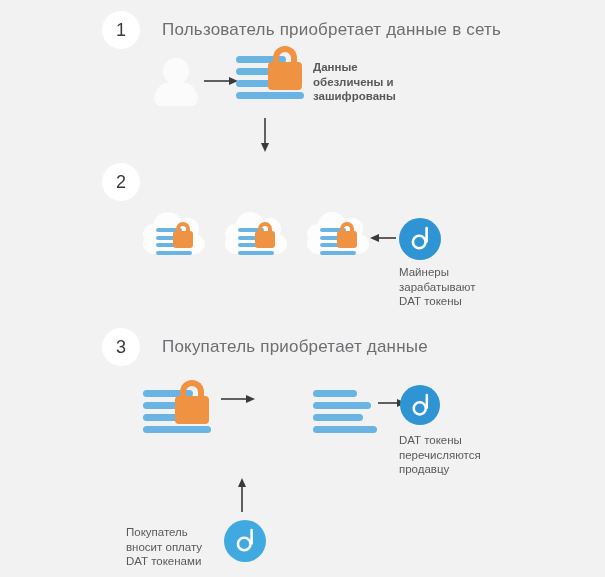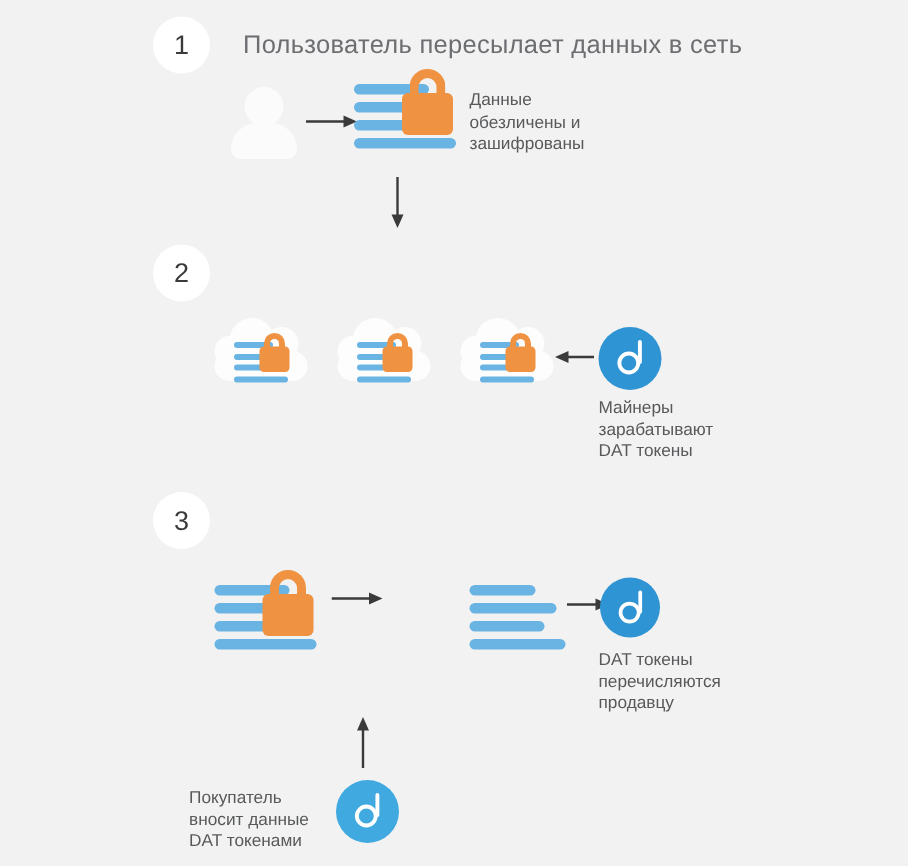--- a/index.html
+++ b/index.html
@@ -95,21 +95,21 @@
   .arrow{position:absolute;}
   .arrow svg{display:block;}
 </style>
 </head>
 <body>
 
 <div class="stage">
 
   <div class="step-header" style="left:102px;top:11px;">
     <div class="step-circle">1</div>
-    <div class="step-title">Пользователь пересылает данных в сеть</div>
+    <div class="step-title">Пользователь приобретает данные в сеть</div>
   </div>
 
   <div class="person" style="left:152px;top:58px;width:48px;height:48px;">
     <div class="head" style="width:26px;height:26px;top:0;"></div>
     <div class="body" style="width:44px;height:24px;left:2px;bottom:0;"></div>
   </div>
 
   <div class="arrow" style="left:204px;top:74px;">
     <svg width="34" height="14" viewBox="0 0 34 14">
       <line x1="0" y1="7" x2="28" y2="7" stroke="#3a3a3a" stroke-width="1.6"></line>
@@ -121,21 +121,21 @@
     <span style="width:50px;"></span>
     <span style="width:50px;"></span>
     <span style="width:58px;"></span>
     <span style="width:68px;"></span>
   </div>
   <div class="lock" style="left:268px;top:46px;width:34px;height:44px;">
     <div class="shackle" style="width:24px;height:17px;top:0;"></div>
     <div class="body" style="width:34px;height:28px;"></div>
   </div>
 
-  <div class="cap" style="left:313px;top:60px;width:110px;">Данные
+  <div class="cap" style="left:313px;top:60px;width:110px;font-weight:bold;">Данные
 обезличены и
 зашифрованы</div>
 
   <div class="arrow" style="left:258px;top:118px;">
     <svg width="14" height="34" viewBox="0 0 14 34">
       <line x1="7" y1="0" x2="7" y2="28" stroke="#3a3a3a" stroke-width="1.6"></line>
       <polygon points="7,34 3,25 11,25" fill="#3a3a3a"></polygon>
     </svg>
   </div>
 
@@ -207,20 +207,21 @@
       <circle cx="11.2" cy="16" r="6.3" stroke="#ffffff" stroke-width="2.6" fill="none"></circle>
     </svg>
   </div>
 
   <div class="cap" style="left:399px;top:265px;width:110px;">Майнеры
 зарабатывают
 DAT токены</div>
 
   <div class="step-header" style="left:102px;top:328px;">
     <div class="step-circle">3</div>
+    <div class="step-title">Покупатель приобретает данные</div>
   </div>
 
   <div class="bars" style="left:143px;top:390px;width:70px;">
     <span style="width:50px;"></span>
     <span style="width:50px;"></span>
     <span style="width:58px;"></span>
     <span style="width:68px;"></span>
   </div>
   <div class="lock" style="left:175px;top:380px;width:34px;height:44px;">
     <div class="shackle" style="width:24px;height:17px;top:0;"></div>
@@ -261,21 +262,21 @@
 продавцу</div>
 
   <div class="arrow" style="left:235px;top:478px;">
     <svg width="14" height="34" viewBox="0 0 14 34">
       <line x1="7" y1="34" x2="7" y2="6" stroke="#3a3a3a" stroke-width="1.6"></line>
       <polygon points="7,0 3,9 11,9" fill="#3a3a3a"></polygon>
     </svg>
   </div>
 
   <div class="cap" style="left:126px;top:525px;width:105px;">Покупатель
-вносит данные
+вносит оплату
 DAT токенами</div>
 
   <div class="token" style="left:224px;top:520px;width:42px;height:42px;background:#3fa9e0;">
     <svg width="24" height="26" viewBox="0 0 24 26">
       <path d="M18.6 2 v13.4" stroke="#ffffff" stroke-width="2.6" fill="none" stroke-linecap="round"></path>
       <circle cx="11.2" cy="16" r="6.3" stroke="#ffffff" stroke-width="2.6" fill="none"></circle>
     </svg>
   </div>
 
 </div>

